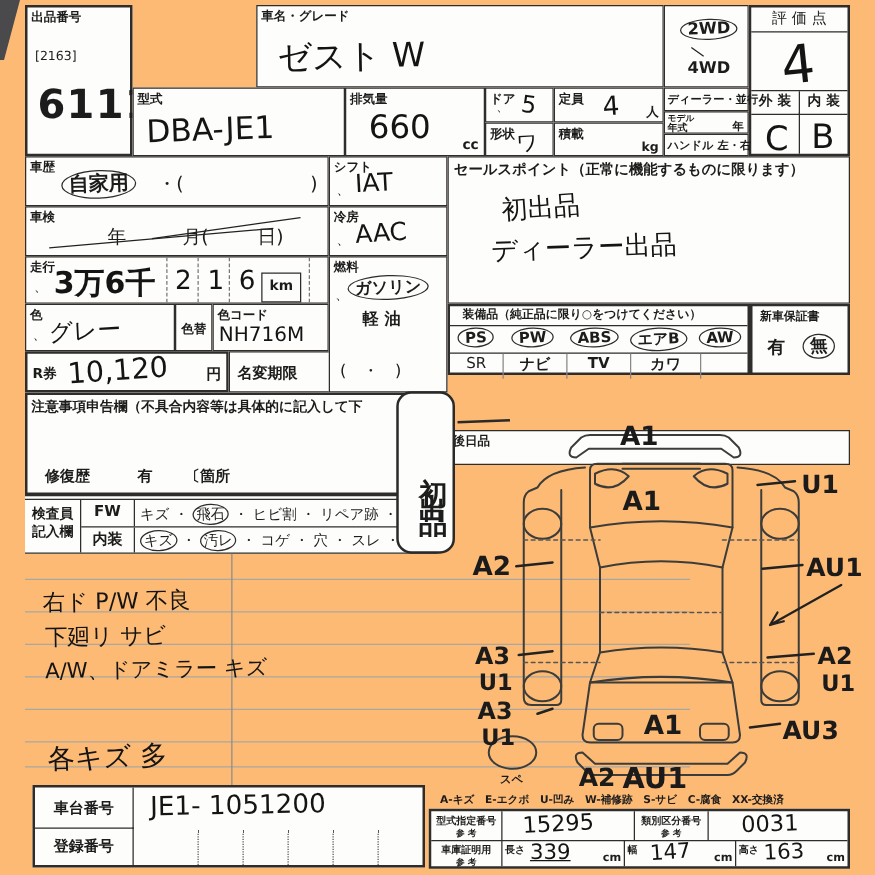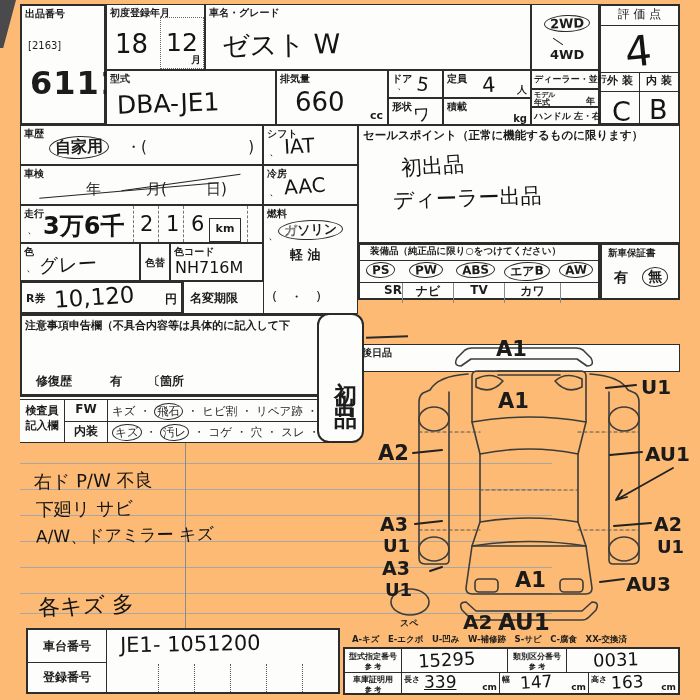--- a/index.html
+++ b/index.html
@@ -25,28 +25,20 @@
 
 <div id="page">
   <div class="corner"></div>
 
   <div class="cell thick" style="left:20px;top:4px;width:86px;height:121px;">
     <span class="lbl">出品番号</span>
     <span class="pr" style="top:34px;left:6px;font-size:10px;">[2163]</span>
     <span class="pr" style="top:58px;left:8px;font-size:32px;font-weight:bold;letter-spacing:1px;">6111</span>
   </div>
 
-  <div class="cell" style="left:106px;top:4px;width:99px;height:66px;">
-    <span class="lbl">初度登録年月</span>
-    <span class="hw" style="top:24px;left:8px;font-size:26px;">18</span>
-    <div style="position:absolute;left:53px;top:12px;width:42px;height:50px;border:1.2px dotted #666;">
-      <span class="hw" style="top:10px;left:5px;font-size:25px;">12</span>
-      <span class="pr" style="bottom:1px;right:2px;font-size:10px;font-weight:bold;">月</span>
-    </div>
-  </div>
 
   <div class="cell" style="left:205px;top:4px;width:326px;height:66px;">
     <span class="lbl">車名・グレード</span>
     <span class="hw" style="top:22px;left:16px;font-size:27px;transform:rotate(-1deg);">ゼスト W</span>
   </div>
 
   <div class="cell" style="left:531px;top:4px;width:68px;height:66px;">
     <span class="pr circ" style="top:10px;left:12px;font-size:13px;font-weight:bold;">2WD</span>
     <div style="position:absolute;top:36px;left:20px;width:12px;border-top:1.8px solid #222;transform:rotate(35deg);"></div>
     <span class="pr" style="top:42px;left:18px;font-size:13px;font-weight:bold;">4WD</span>
@@ -187,21 +179,21 @@
   <div class="cell med" style="left:358px;top:243px;width:242px;height:57px;">
     <div style="position:absolute;top:0;left:0;right:0;height:15px;border-bottom:1.3px solid #2e2d2b;font-size:9.5px;font-weight:bold;padding-left:10px;white-space:nowrap;overflow:hidden;">装備品（純正品に限り○をつけてください）</div>
     <div style="position:absolute;top:15px;left:0;right:0;height:22px;display:flex;">
       <span style="width:42px;text-align:center;font-size:12px;font-weight:bold;padding-top:2px;"><span class="circ">PS</span></span>
       <span style="width:50px;text-align:center;font-size:12px;font-weight:bold;padding-top:2px;"><span class="circ">PW</span></span>
       <span style="width:50px;text-align:center;font-size:12px;font-weight:bold;padding-top:2px;"><span class="circ">ABS</span></span>
       <span style="width:55px;text-align:center;font-size:12px;font-weight:bold;padding-top:2px;"><span class="circ">エアB</span></span>
       <span style="width:45px;text-align:center;font-size:12px;font-weight:bold;padding-top:2px;"><span class="circ">AW</span></span>
     </div>
     <div style="position:absolute;top:37px;left:0;right:0;height:20px;display:flex;border-top:1.3px solid #2e2d2b;">
-      <span style="width:42px;text-align:right;font-size:12px;font-weight:bold;border-right:1px solid #888;">SR</span>
+      <span style="width:42px;text-align:center;font-size:12px;font-weight:normal;border-right:1px solid #888;">SR</span>
       <span style="width:50px;text-align:center;font-size:12px;font-weight:bold;border-right:1px solid #888;">ナビ</span>
       <span style="width:50px;text-align:center;font-size:12px;font-weight:bold;border-right:1px solid #888;">TV</span>
       <span style="width:55px;text-align:center;font-size:12px;font-weight:bold;border-right:1px solid #888;">カワ</span>
       <span style="flex:1;"></span>
     </div>
   </div>
   <div class="cell med" style="left:600px;top:243px;width:80px;height:57px;">
     <span class="pr" style="top:2px;left:6px;font-size:9.5px;font-weight:bold;">新車保証書</span>
     <span class="pr" style="top:24px;left:12px;font-size:14px;font-weight:bold;">有</span>
     <span class="pr" style="top:22px;left:40px;font-size:14px;font-weight:bold;"><span class="circ">無</span></span>

